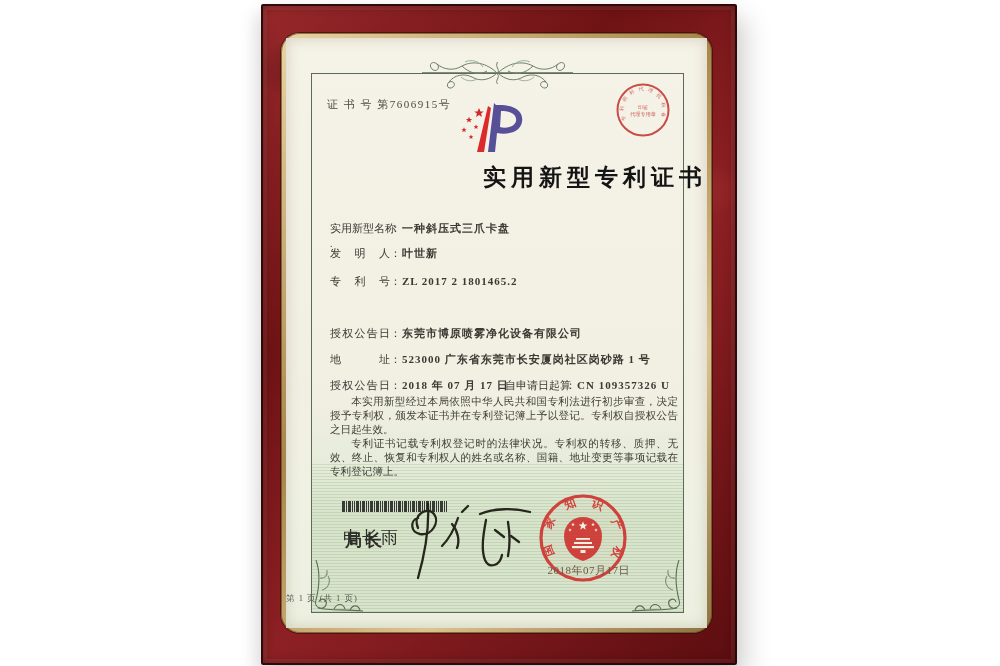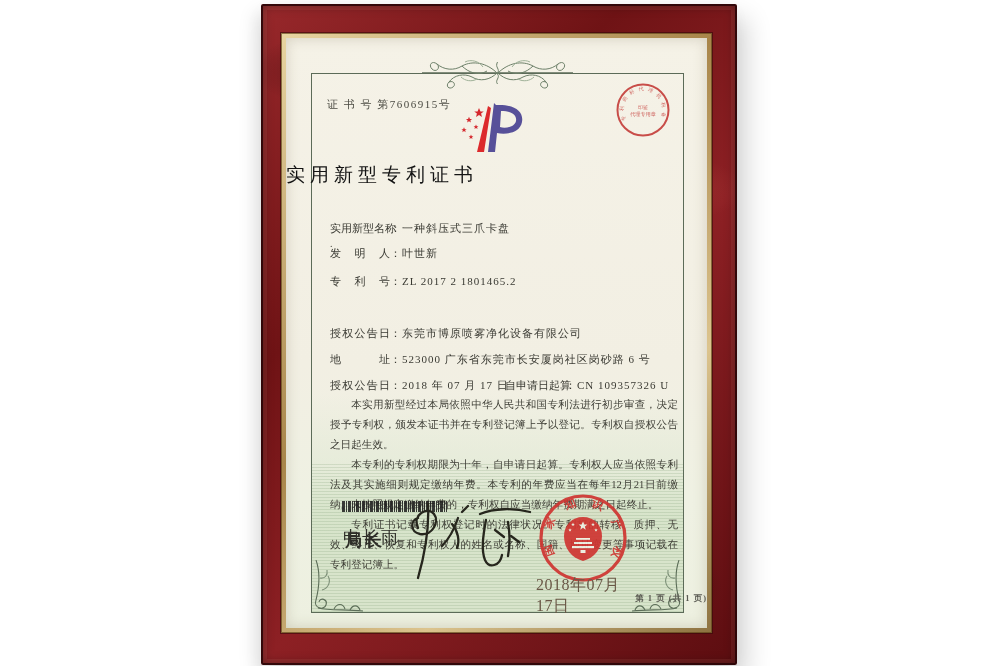--- a/index.html
+++ b/index.html
@@ -16,65 +16,65 @@
       radial-gradient(110px 60px at 35% 62%, rgba(10,0,0,.28), transparent 65%),
       radial-gradient(80px 40px at 55% 20%, rgba(0,0,0,.22), transparent 60%),
       linear-gradient(135deg,#98282b 0%,#6f1315 32%,#8d2024 58%,#5c0d10 100%);
     box-shadow: inset 0 0 0 2px rgba(40,4,6,.85),
                 inset 0 0 0 6px rgba(210,130,115,.12),
                 inset 0 0 12px rgba(0,0,0,.55),
                 10px 14px 26px rgba(0,0,0,.16),
                 -6px 8px 18px rgba(0,0,0,.10);}
   .trim{position:absolute;left:20px;top:29px;right:25px;bottom:32px;
     background:linear-gradient(135deg,#e8d5a2 0%,#a8854a 42%,#dcc48e 72%,#8d7240 100%);
-    box-shadow:0 0 0 1px rgba(55,8,10,.6), inset 0 0 0 1px rgba(92,64,22,.65);}
+    box-shadow:0 0 0 1px rgba(55,8,10,.6), inset 0 0 0 1px rgba(92,64,22,.65);border-radius:19px;}
   .paper{position:absolute;inset:5px;
     background:linear-gradient(180deg,#f5f2e7 0%,#f2efe3 55%,#eff1e3 78%,#edf0e0 100%);
     box-shadow:inset 0 0 14px rgba(100,80,50,.22);}
 
   
   .green-zone{position:absolute;left:26px;right:24px;top:356px;bottom:16px;z-index:1;
     background:linear-gradient(180deg, rgba(219,230,207,0) 0px, rgba(219,230,207,.45) 70px,
                rgba(213,227,200,.9) 120px, #d8e4cb 170px);}
   .green-zone::after{content:"";position:absolute;left:0;right:0;top:70px;bottom:0;
     background:repeating-linear-gradient(180deg, rgba(125,155,115,.22) 0 1px, rgba(0,0,0,0) 1px 3px);}
   .border-rect{position:absolute;left:25px;top:35px;right:23px;bottom:15px;z-index:2;
     border:1.6px solid #5c6b58;}
   .orn{position:absolute;z-index:3;}
 
   .cert-no{position:absolute;left:41px;top:59px;z-index:4;font-size:11px;
     letter-spacing:1.5px;color:#4a4a42;}
   .logo{position:absolute;left:172px;top:64px;width:70px;height:57px;z-index:4;}
   .agent-seal{position:absolute;left:329px;top:44px;width:56px;height:56px;z-index:5;
     filter:blur(.25px);opacity:.92;}
-  .title{position:absolute;left:0;right:0;top:124px;z-index:4;text-align:left;
-    font-size:19px;font-weight:400;letter-spacing:5px;color:#141414;}
+  .title{position:absolute;left:0;right:0;top:124px;z-index:4;text-align:right;
+    font-size:23px;font-weight:700;letter-spacing:5px;color:#141414;}
 
   .fieldrow{position:absolute;left:44px;z-index:4;font-size:11px;color:#3a3a33;white-space:nowrap;}
   .flabel{display:inline-block;width:60px;text-align:justify;text-align-last:justify;}
   .fcolon{display:inline-block;width:12px;}
-  .fvalue{letter-spacing:1px;}
+  .fvalue{letter-spacing:1px;font-weight:bold;}
   .stray{position:absolute;left:44px;top:200px;z-index:4;font-size:10px;color:#4a4a42;}
 
   .paras{position:absolute;left:44px;right:29px;top:357px;z-index:4;font-size:10.6px;
-    line-height:20px;color:#3e3e36;text-align:justify;}
+    line-height:14px;color:#3e3e36;text-align:justify;}
   .paras p{margin:0;text-indent:2em;}
 
   .barcode{position:absolute;left:56px;top:463px;width:105px;height:11px;z-index:4;opacity:.85;
     background-image:
       repeating-linear-gradient(90deg,#1d1d1d 0 1px,transparent 1px 2px),
       repeating-linear-gradient(90deg,#1d1d1d 0 2px,transparent 2px 7px);}
   .dir-title{position:absolute;left:59px;top:491px;z-index:4;font-size:17px;letter-spacing:3px;color:#2e2e28;font-weight:bold;}
   .dir-name{position:absolute;left:57px;top:488px;z-index:4;font-size:17px;letter-spacing:2px;color:#2e2e28;}
   .signature{position:absolute;left:110px;top:460px;width:142px;height:82px;z-index:4;}
   .office-seal{position:absolute;left:252px;top:455px;width:90px;height:90px;z-index:6;opacity:.92;}
-  .seal-date{position:absolute;left:250px;top:537px;width:94px;z-index:7;text-align:left;
-    font-size:16px;letter-spacing:.5px;color:#6a5847;}
-  .footer{position:absolute;left:0;right:0;top:555px;z-index:4;text-align:right;
-    font-size:8.5px;letter-spacing:1px;color:#5a5a52;font-weight:bold;}
+  .seal-date{position:absolute;left:250px;top:525px;width:94px;z-index:7;text-align:right;
+    font-size:11px;letter-spacing:.5px;color:#6a5847;}
+  .footer{position:absolute;left:0;right:0;top:555px;z-index:4;text-align:left;
+    font-size:8.5px;letter-spacing:1px;color:#5a5a52;}
 </style>
 </head>
 <body>
 
 <div class="stage">
   <div class="frame">
     <div class="trim">
       <div class="paper">
 
         <div class="green-zone"></div>
@@ -160,32 +160,31 @@
         <div class="fieldrow" style="top:208px">
           <span class="flabel">发明人</span><span class="fcolon">：</span><span class="fvalue">叶世新</span>
         </div>
         <div class="fieldrow" style="top:236px">
           <span class="flabel">专利号</span><span class="fcolon">：</span><span class="fvalue">ZL 2017 2 1801465.2</span>
         </div>
         <div class="fieldrow" style="top:288px">
           <span class="flabel">授权公告日</span><span class="fcolon">：</span><span class="fvalue">东莞市博原喷雾净化设备有限公司</span>
         </div>
         <div class="fieldrow" style="top:314px">
-          <span class="flabel">地址</span><span class="fcolon">：</span><span class="fvalue">523000 广东省东莞市长安厦岗社区岗砂路 6 号</span>
+          <span class="flabel">地址</span><span class="fcolon">：</span><span class="fvalue">523000 广东省东莞市长安厦岗社区岗砂路 1 号</span>
         </div>
         <div class="fieldrow" style="top:340px">
           <span class="flabel">授权公告日</span><span class="fcolon">：</span><span class="fvalue">2018 年 07 月 17 日</span>
           <span style="position:absolute;left:175px;top:0;">
             <span class="flabel">自申请日起算</span><span class="fcolon">：</span><span class="fvalue">CN 109357326 U</span>
           </span>
         </div>
 
         <div class="paras">
           <p>本实用新型经过本局依照中华人民共和国专利法进行初步审查，决定授予专利权，颁发本证书并在专利登记簿上予以登记。专利权自授权公告之日起生效。</p>
-          <p>本专利的专利权期限为十年，自申请日起算。专利权人应当依照专利法及其实施细则规定缴纳年费。本专利的年费应当在每年12月21日前缴纳。未按照规定缴纳年费的，专利权自应当缴纳年费期满之日起终止。</p>
           <p>专利证书记载专利权登记时的法律状况。专利权的转移、质押、无效、终止、恢复和专利权人的姓名或名称、国籍、地址变更等事项记载在专利登记簿上。</p>
         </div>
 
         <div class="barcode"></div>
         <div class="dir-title">局长</div>
         <div class="dir-name">申长雨</div>
 
         <svg class="signature" viewBox="0 0 142 82">
           <g fill="none" stroke="#26261d" stroke-width="2.3" stroke-linecap="round">
             <path d="M22,30 C16,16 32,8 38,16 C44,24 36,38 24,36 C14,34 14,22 22,20"></path>

